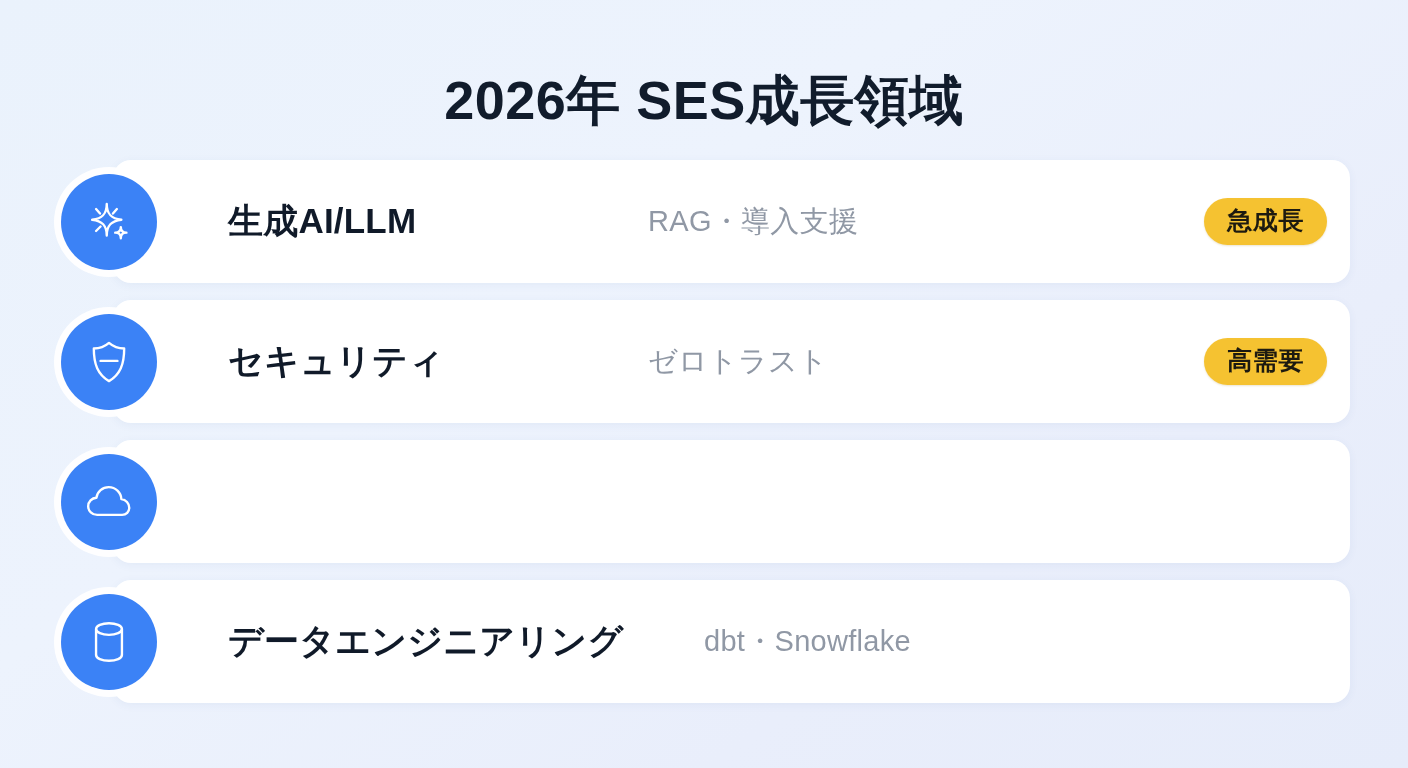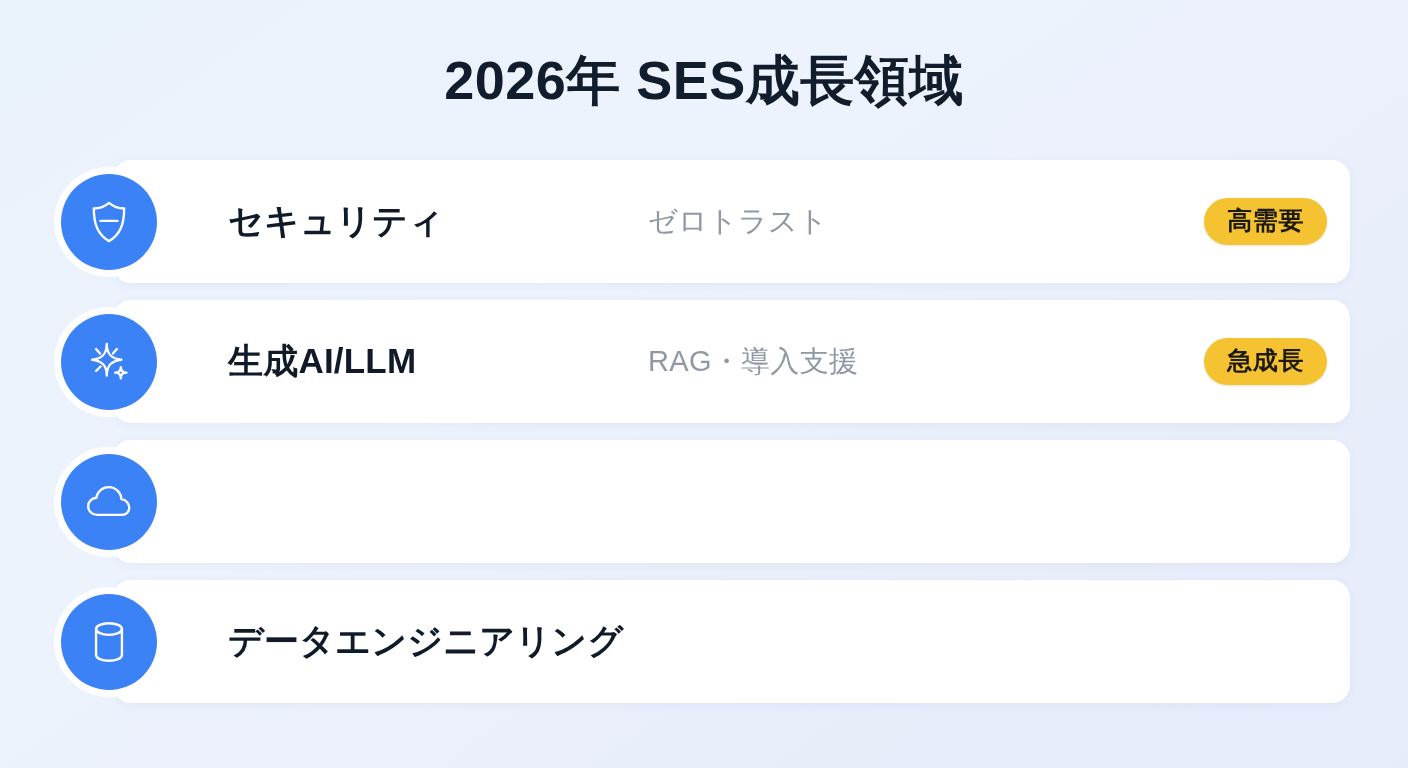--- a/index.html
+++ b/index.html
@@ -21,21 +21,21 @@
     position: relative;
     width: 1408px;
     height: 768px;
     padding: 0;
   }
 
   
   .title-wrap {
     width: 100%;
     text-align: center;
-    padding-top: 50px;
+    padding-top: 70px;
   }
 
   .page-title {
     font-size: 54px;
     line-height: 1.12;
     font-weight: 700;
     letter-spacing: 0.5px;
     color: #111c2c;
     font-family: "Liberation Sans", "DejaVu Sans", sans-serif;
     text-shadow: 0 1px 0 rgba(255,255,255,0.35);
@@ -136,61 +136,62 @@
 <body>
 
 <div class="slide">
 
   <div class="title-wrap">
     <h1 class="page-title">2026年 SES成長領域</h1>
   </div>
 
   <div class="card-list">
 
-    <div class="card row-2">
-      <div class="icon-circle">
-        <svg viewBox="0 0 48 48" aria-hidden="true">
-          <path d="M24 7 C20 10.5 15 12 10.5 12 C10.5 26 14 35 24 41 C34 35 37.5 26 37.5 12 C33 12 28 10.5 24 7 Z"></path>
-          <line x1="16.5" y1="23" x2="31.5" y2="23"></line>
-        </svg>
-      </div>
-      <div class="card-label">セキュリティ</div>
-      <div class="card-sub">ゼロトラスト</div>
-      <div class="card-badge">高需要</div>
-    </div>
-
     <div class="card row-1">
       <div class="icon-circle">
         <svg viewBox="0 0 48 48" aria-hidden="true">
           <path d="M22 8 C22 17 18 21 9 22 C18 23 22 27 22 36 C22 27 26 23 35 22 C26 21 22 17 22 8 Z"></path>
           <path d="M34.5 28.5 C34.5 32 33 33.5 29.5 33.5 C33 33.5 34.5 35 34.5 38.5 C34.5 35 36 33.5 39.5 33.5 C36 33.5 34.5 32 34.5 28.5 Z"></path>
           <line x1="12.5" y1="12.5" x2="16" y2="16.5"></line>
           <line x1="31" y1="12.5" x2="27.5" y2="16.5"></line>
           <line x1="12.5" y1="32" x2="16.5" y2="28"></line>
         </svg>
       </div>
       <div class="card-label">生成AI/LLM</div>
       <div class="card-sub">RAG・導入支援</div>
       <div class="card-badge">急成長</div>
+    </div>
+
+    <div class="card row-2">
+      <div class="icon-circle">
+        <svg viewBox="0 0 48 48" aria-hidden="true">
+          <path d="M24 7 C20 10.5 15 12 10.5 12 C10.5 26 14 35 24 41 C34 35 37.5 26 37.5 12 C33 12 28 10.5 24 7 Z"></path>
+          <line x1="16.5" y1="23" x2="31.5" y2="23"></line>
+        </svg>
+      </div>
+      <div class="card-label">セキュリティ</div>
+      <div class="card-sub">ゼロトラスト</div>
+      <div class="card-badge">高需要</div>
     </div>
 
     <div class="card row-3">
       <div class="icon-circle">
         <svg viewBox="0 0 48 48" aria-hidden="true">
           <path d="M13.5 35.5 C9 35.5 5.5 32 5.5 27.8 C5.5 23.8 8.7 20.4 12.8 20.2 C13.6 14.8 18.2 10.8 23.8 10.8 C29.8 10.8 34.7 15.5 35 21.4 C39 21.9 42 25.2 42 29.1 C42 32.6 39.3 35.5 35.7 35.5 Z"></path>
         </svg>
       </div>
     </div>
 
     <div class="card row-4">
       <div class="icon-circle">
         <svg viewBox="0 0 48 48" aria-hidden="true">
           <ellipse cx="24" cy="12.5" rx="11.5" ry="5.2"></ellipse>
           <path d="M12.5 12.5 L12.5 35.5"></path>
           <path d="M35.5 12.5 L35.5 35.5"></path>
           <path d="M12.5 35.5 C12.5 38.4 17.6 40.7 24 40.7 C30.4 40.7 35.5 38.4 35.5 35.5"></path>
         </svg>
       </div>
       <div class="card-label">データエンジニアリング</div>
+      <div class="card-sub">dbt・Snowflake</div>
     </div>
 
   </div>
 </div>
 
 </body></html>

